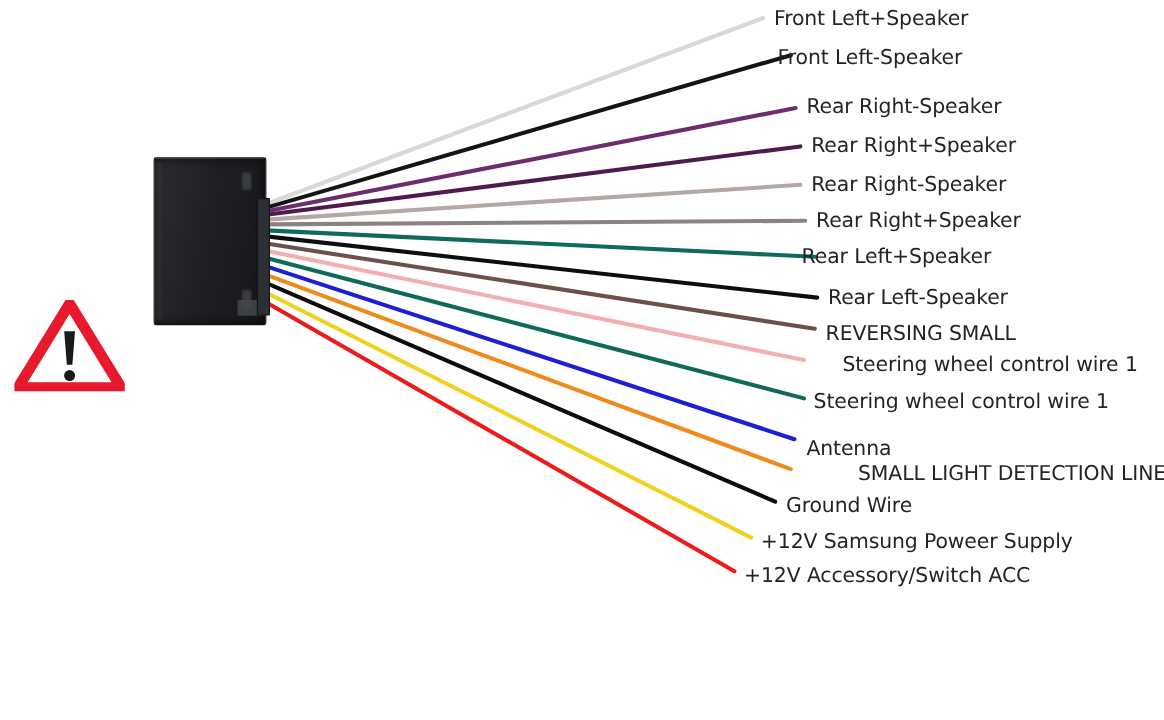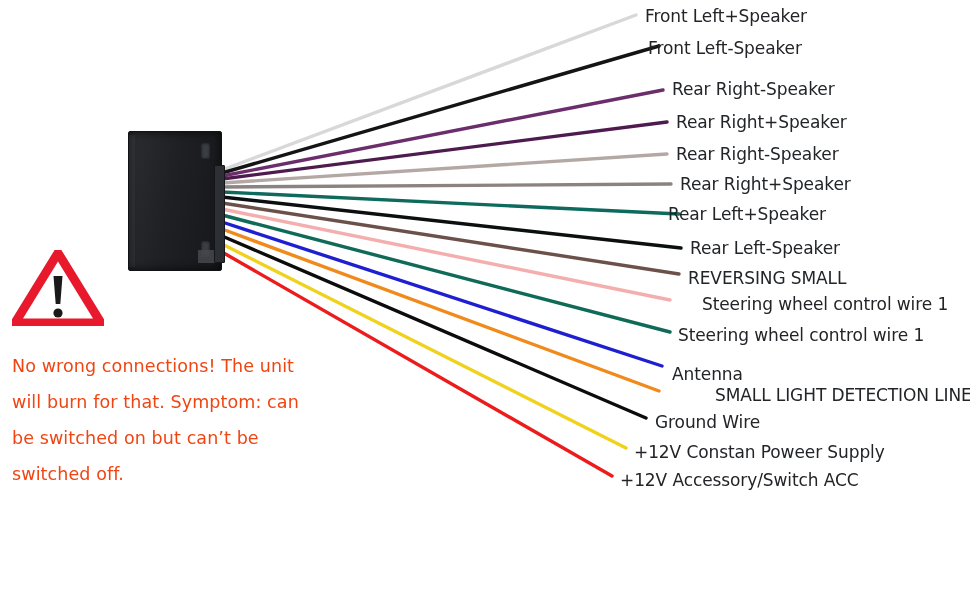--- a/index.html
+++ b/index.html
@@ -170,36 +170,30 @@
       <div class="wire-label" style="left: 676px; top: 146px;">Rear Right-Speaker</div>
       <div class="wire-label" style="left: 680px; top: 176px;">Rear Right+Speaker</div>
       <div class="wire-label" style="left: 668px; top: 206px;">Rear Left+Speaker</div>
       <div class="wire-label" style="left: 690px; top: 240px;">Rear Left-Speaker</div>
       <div class="wire-label" style="left: 688px; top: 270px;">REVERSING SMALL</div>
       <div class="wire-label" style="left: 702px; top: 296px; text-align: right;">Steering wheel control wire  1</div>
       <div class="wire-label" style="left: 678px; top: 327px;">Steering wheel control wire 1</div>
       <div class="wire-label" style="left: 672px; top: 366px; text-align: center;">Antenna</div>
       <div class="wire-label" style="left: 668px; top: 387px; margin-left: 47px;">SMALL LIGHT DETECTION LINE</div>
       <div class="wire-label" style="left: 655px; top: 414px; text-align: center;">Ground Wire</div>
-      <div class="wire-label" style="left: 634px; top: 444px;">+12V Constan Poweer Supply</div>
+      <div class="wire-label" style="left: 634px; top: 444px;">+12V Samsung Poweer Supply</div>
       <div class="wire-label" style="left: 620px; top: 472px;">+12V Accessory/Switch ACC</div>
     </div>
 
   <div id="warn-left">
     <svg class="tri" viewBox="0 0 92 76">
       <path d="M46 3 L89 73 L3 73 Z" fill="none" stroke="#e8192c" stroke-width="9" stroke-linejoin="round"></path>
       <path d="M41.5 26 h9 l-2.2 28 h-4.6 z" fill="#1a1a1a"></path>
       <circle cx="46" cy="63" r="4.6" fill="#1a1a1a"></circle>
     </svg>
-    <div class="warn-text">
-      <div>No wrong connections! The unit</div>
-      <div>will burn for that. Symptom: can</div>
-      <div>be switched on but can’t be</div>
-      <div>switched off.</div>
-    </div>
   </div>
 
   <div id="notes">
     <svg class="tri" viewBox="0 0 62 52">
       <path d="M31 3 L59 49 L3 49 Z" fill="none" stroke="#e8192c" stroke-width="7" stroke-linejoin="round"></path>
       <path d="M27.5 17 h7 l-1.7 19 h-3.6 z" fill="#1a1a1a"></path>
       <circle cx="31" cy="42" r="3.4" fill="#1a1a1a"></circle>
     </svg>
   </div>
 

